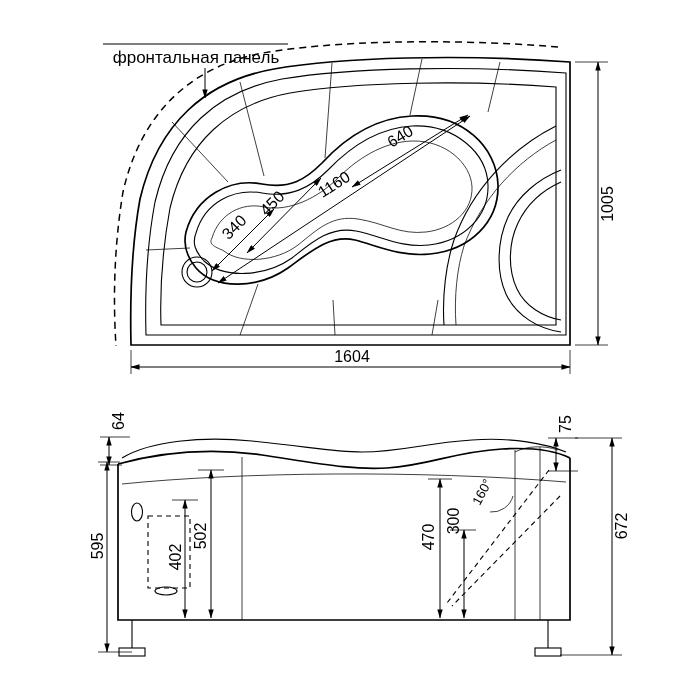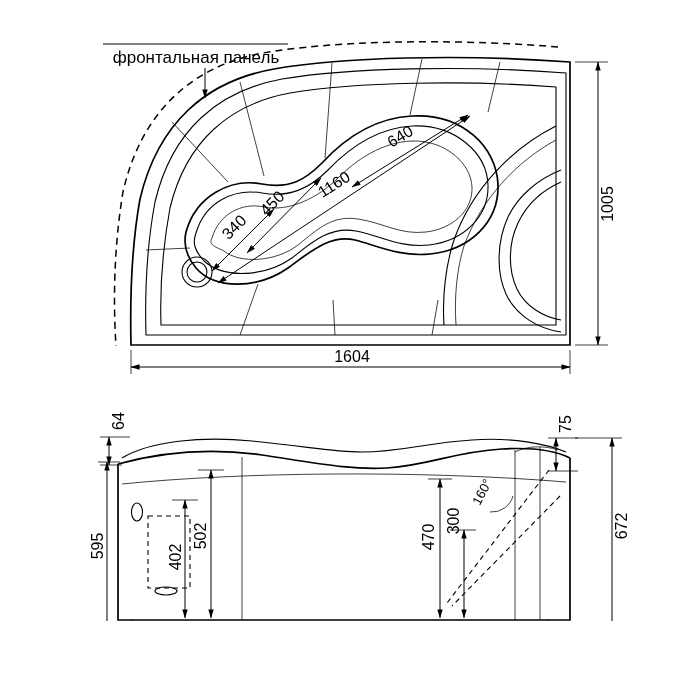--- a/index.html
+++ b/index.html
@@ -1,16 +1,16 @@
 <!DOCTYPE html>
 <html><head>
 <meta charset="utf-8">
 <style>
   html,body{margin:0;padding:0;background:#fff;}
-  .canvas{position:relative;width:700px;height:621px;background:#fff;overflow:hidden;
+  .canvas{position:relative;width:700px;height:700px;background:#fff;overflow:hidden;
           font-family:"Liberation Sans", sans-serif;}
   svg{position:absolute;left:0;top:0;}
   path,line,circle,ellipse,rect{fill:none;stroke:#000;}
   .ol{stroke-width:1.7;}
   .ml{stroke-width:1.1;}
   .tl{stroke-width:0.75;}
   .dl{stroke-width:1;}
   .dash{stroke-width:1.5;stroke-dasharray:7 5;}
   .dash2{stroke-width:1.1;stroke-dasharray:5 4;}
   text{fill:#000;stroke:none;font-family:"Liberation Sans", sans-serif;font-size:16px;}

